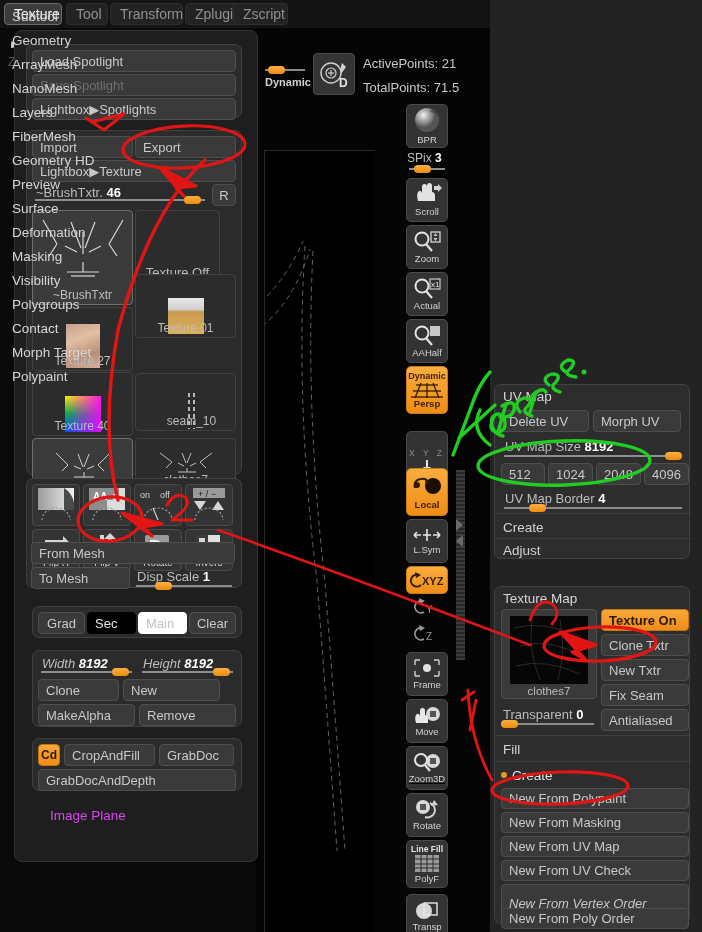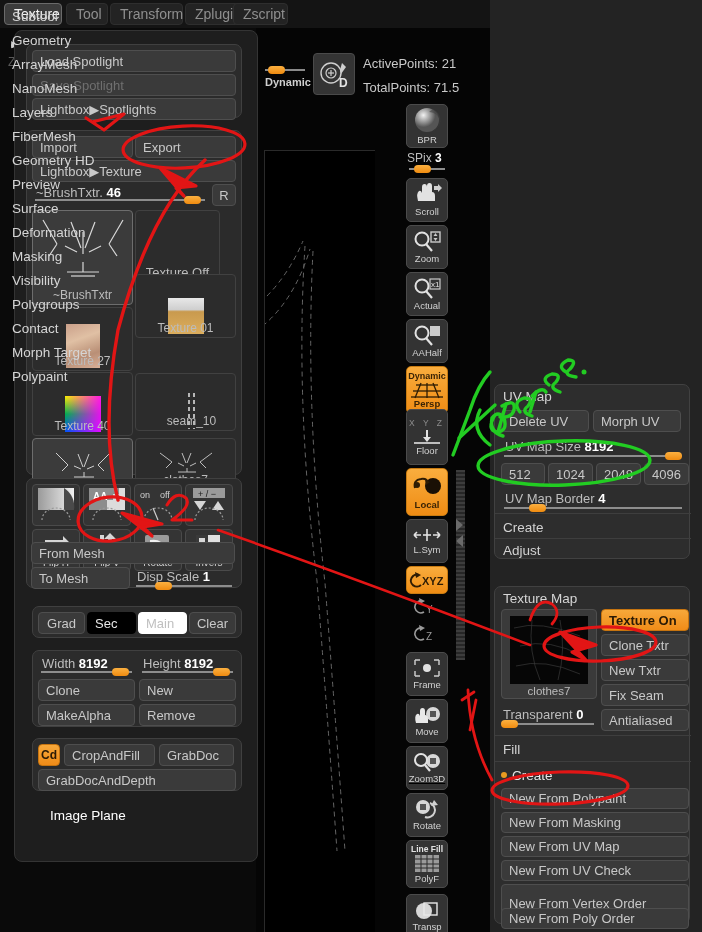--- a/index.html
+++ b/index.html
@@ -352,34 +352,34 @@
       <div class="zb-btn" style="width:50px;background:#ffffff;border-color:#ffffff;color:#c0c0c0;">
           <span>Main</span>
         </div>
       <div class="zb-btn center" style="width:48px;">
           <span>Clear</span>
         </div>
     </div>
   </div>
 
   <div class="zb-group" style="position:absolute;left:32px;top:650px;width:210px;height:77px;">
-    <div style="display:flex;gap:4px;margin-bottom:3px;">
+    <div style="display:flex;gap:4px;margin-bottom:3px;font-style:italic;">
       <div class="zb-slider" style="width:97px;height:20px;">
         <div class="lbl" style="top:0;"><span>Width</span> <b>8192</b></div>
         <div class="track"></div>
         <div class="knob" style="left:74px;"></div>
       </div>
       <div class="zb-slider" style="width:97px;height:20px;">
         <div class="lbl" style="top:0;"><span>Height</span> <b>8192</b></div>
         <div class="track"></div>
         <div class="knob" style="left:74px;"></div>
       </div>
     </div>
     <div style="display:flex;gap:4px;margin-bottom:3px;">
-      <div class="zb-btn" style="width:97px;">
+      <div class="zb-btn" style="width:81px;">
           <span>Clone</span>
         </div>
       <div class="zb-btn" style="width:97px;">
           <span>New</span>
         </div>
     </div>
     <div style="display:flex;gap:4px;">
       <div class="zb-btn" style="width:97px;">
           <span>MakeAlpha</span>
         </div>
@@ -399,21 +399,21 @@
         </div>
       <div class="zb-btn" style="width:75px;">
           <span>GrabDoc</span>
         </div>
     </div>
     <div class="zb-btn" style="width:198px;">
         <span>GrabDocAndDepth</span>
       </div>
   </div>
 
-  <div style="position:absolute;left:50px;top:808px;font-size:13.5px;color:#ffffff;">Image Plane</div>
+  <div style="position:absolute;left:50px;top:808px;font-size:13.5px;color:#d946ef;">Image Plane</div>
 
   <div id="toolstrip">
 
     <div class="ts-item" style="position:absolute;left:0;top:0;height:44px;">
       <svg width="30" height="28">
         <defs>
             <radialGradient id="sph" cx="35%" cy="30%">
               <stop offset="0" stop-color="#f2f2f2"></stop>
               <stop offset="1" stop-color="#555"></stop>
             </radialGradient>
@@ -475,21 +475,21 @@
             <path d="M2 10 L30 10"></path>
             <path d="M0 16 L32 16"></path>
           <path d="M10 2 L4 17"></path>
             <path d="M16 2 L16 17"></path>
             <path d="M22 2 L28 17"></path>
         </g>
       </svg>
       <div class="tl">Persp</div>
     </div>
 
-    <div class="ts-item" style="position:absolute;left:0;top:305px;height:56px;">
+    <div class="ts-item" style="position:absolute;left:0;top:327px;height:56px;justify-content:flex-end;">
       <div class="tl" style="font-size:8.5px;color:#8c8c8c;letter-spacing:3px;">X Y Z</div>
       <svg width="30" height="18">
         <line x1="15" y1="2" x2="15" y2="10" stroke="#e2e2e2" stroke-width="2"></line>
         <path d="M11 9 L19 9 L15 14 Z" fill="#e2e2e2"></path>
         <line x1="2" y1="15" x2="28" y2="15" stroke="#e2e2e2" stroke-width="1.6"></line>
       </svg>
       <div class="tl">Floor</div>
     </div>
 
     <div class="ts-item on" style="position:absolute;left:0;top:364px;height:48px;">
@@ -758,21 +758,21 @@
       </div>
     <div class="zb-btn" style="position:absolute;left:6px;top:225px;width:188px;height:21px;">
         <span>New From Masking</span>
       </div>
     <div class="zb-btn" style="position:absolute;left:6px;top:249px;width:188px;height:21px;">
         <span>New From UV Map</span>
       </div>
     <div class="zb-btn" style="position:absolute;left:6px;top:273px;width:188px;height:21px;">
         <span>New From UV Check</span>
       </div>
-    <div class="zb-btn" style="position:absolute;left:6px;top:297px;width:188px;height:38px;">
+    <div class="zb-btn" style="position:absolute;left:6px;top:297px;width:188px;height:38px;font-style:italic;">
         <span>New From Vertex Order</span>
       </div>
     <div class="zb-btn" style="position:absolute;left:6px;top:321px;width:188px;height:21px;">
         <span>New From Poly Order</span>
       </div>
   </div>
 
   <svg class="scribble">
     <g stroke="#e21515" stroke-width="3.2" fill="none" stroke-linecap="round" stroke-linejoin="round">
 

